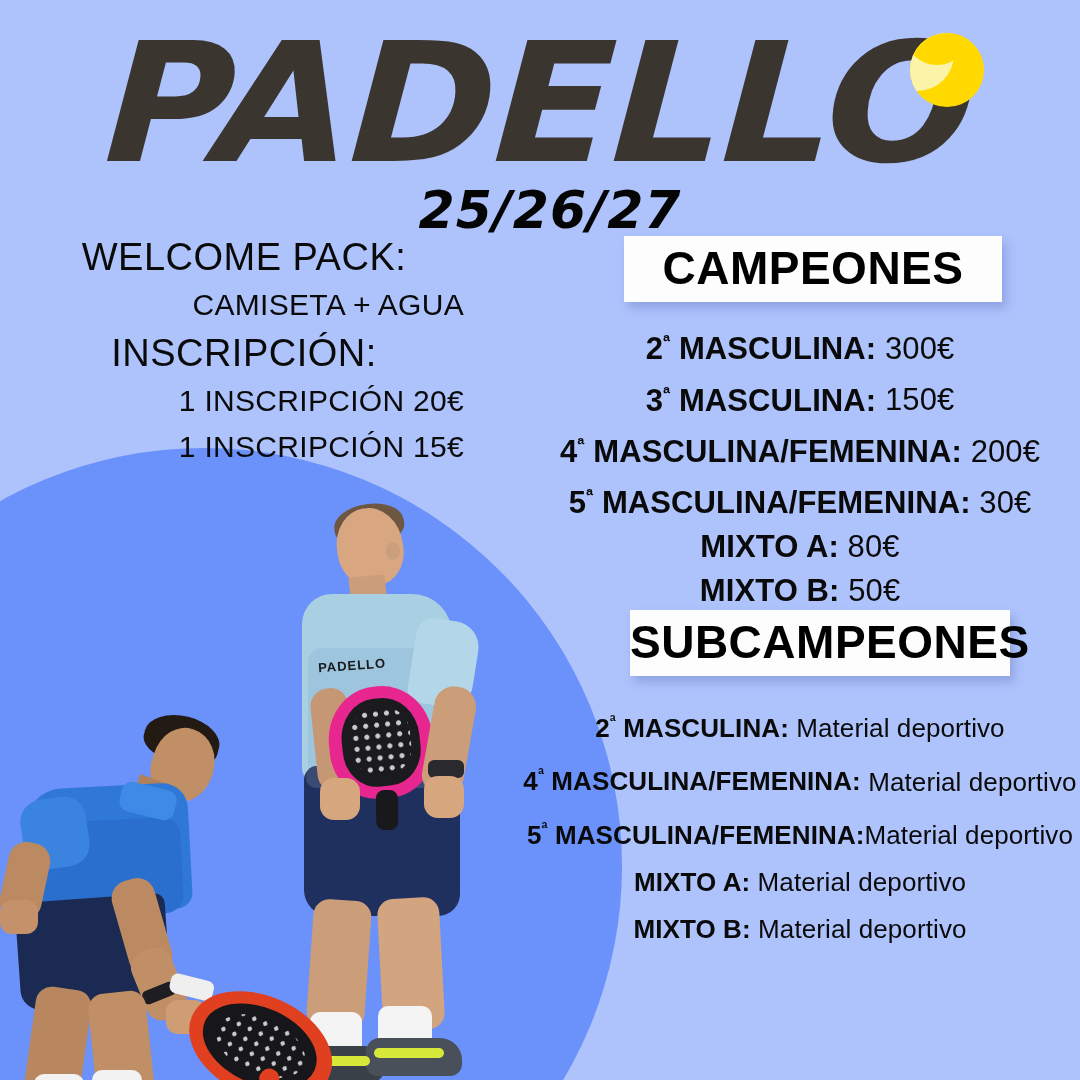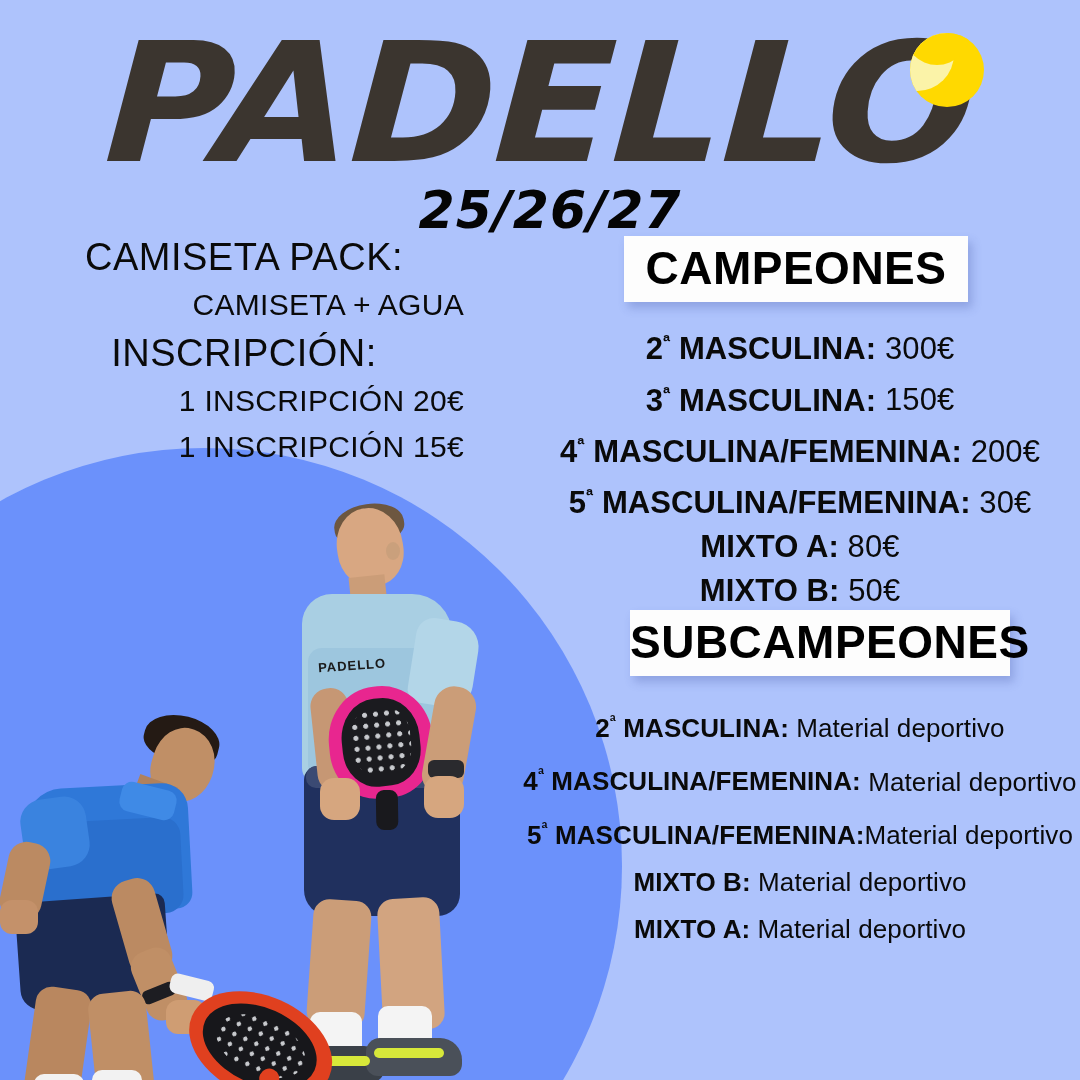--- a/index.html
+++ b/index.html
@@ -101,21 +101,21 @@
     box-shadow:4px 6px 9px rgba(60,80,160,.28);
     display:block;
     margin:0 auto;
     padding:9px 0 11px 0;
     text-align:center;
   }
   .banner .banner-text{
     font-size:46px;line-height:46px;
     font-weight:bold;letter-spacing:.5px;color:#000;
   }
-  #campeones-banner{width:344px;margin-left:104px;}
+  #campeones-banner{width:378px;margin-left:104px;}
   #subcampeones-banner{width:380px;margin-left:110px;}
 
   .prize-list{margin-top:18px;}
   .prize-row{
     font-size:31px;line-height:42px;
     letter-spacing:.1px;
     color:#0a0a0a;
   }
   #campeones-col .prize-row{line-height:44px;}
   #subcampeones-col .prize-list{margin-top:22px;}
@@ -201,21 +201,21 @@
   <div class="bg-circle"></div>
 
   <div class="title-wrap">
     <span class="title">PADELLO</span>
   </div>
   <div class="ball"></div>
 
   <div class="date">25/26/27</div>
 
   <div class="left-info">
-    <div class="li-big">CAMISETA PACK:</div>
+    <div class="li-big">WELCOME PACK:</div>
     <div class="li-small">CAMISETA + AGUA</div>
     <div class="li-big">INSCRIPCIÓN:</div>
     <div class="li-small">1 INSCRIPCIÓN 20€</div>
     <div class="li-small">1 INSCRIPCIÓN 15€</div>
   </div>
 
   <div class="right-col" id="campeones-col">
     <div class="banner" id="campeones-banner">
       <span class="banner-text">CAMPEONES</span>
     </div>
@@ -230,22 +230,22 @@
   </div>
 
   <div class="right-col" id="subcampeones-col">
     <div class="banner" id="subcampeones-banner">
       <span class="banner-text">SUBCAMPEONES</span>
     </div>
     <div class="prize-list" id="subcampeones-list">
         <div class="prize-row"><span class="cat">2<span class="sup">ª</span> MASCULINA:</span><span class="val"> Material deportivo</span></div>
         <div class="prize-row"><span class="cat">4<span class="sup">ª</span> MASCULINA/FEMENINA:</span><span class="val"> Material deportivo</span></div>
         <div class="prize-row"><span class="cat">5<span class="sup">ª</span> MASCULINA/FEMENINA:</span><span class="val">Material deportivo</span></div>
+        <div class="prize-row"><span class="cat">MIXTO A:</span><span class="val"> Material deportivo</span></div>
         <div class="prize-row"><span class="cat">MIXTO B:</span><span class="val"> Material deportivo</span></div>
-        <div class="prize-row"><span class="cat">MIXTO A:</span><span class="val"> Material deportivo</span></div>
       </div>
   </div>
 
   <div class="players">
 
     <div class="pl" id="player-right">
       <div class="rp-hair"></div>
       <div class="rp-head"></div>
       <div class="rp-ear"></div>
       <div class="rp-neck"></div>

